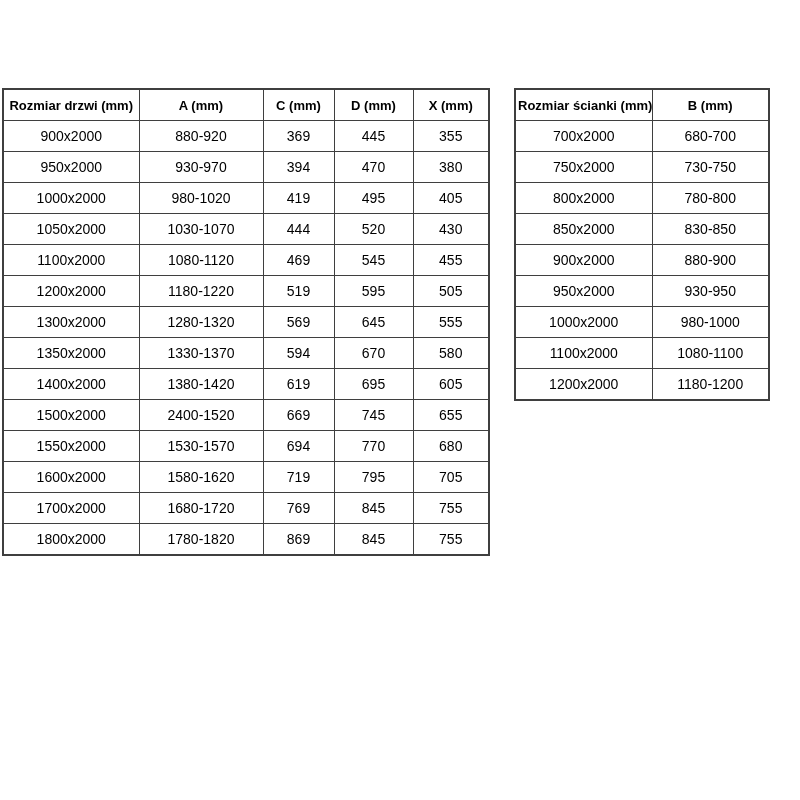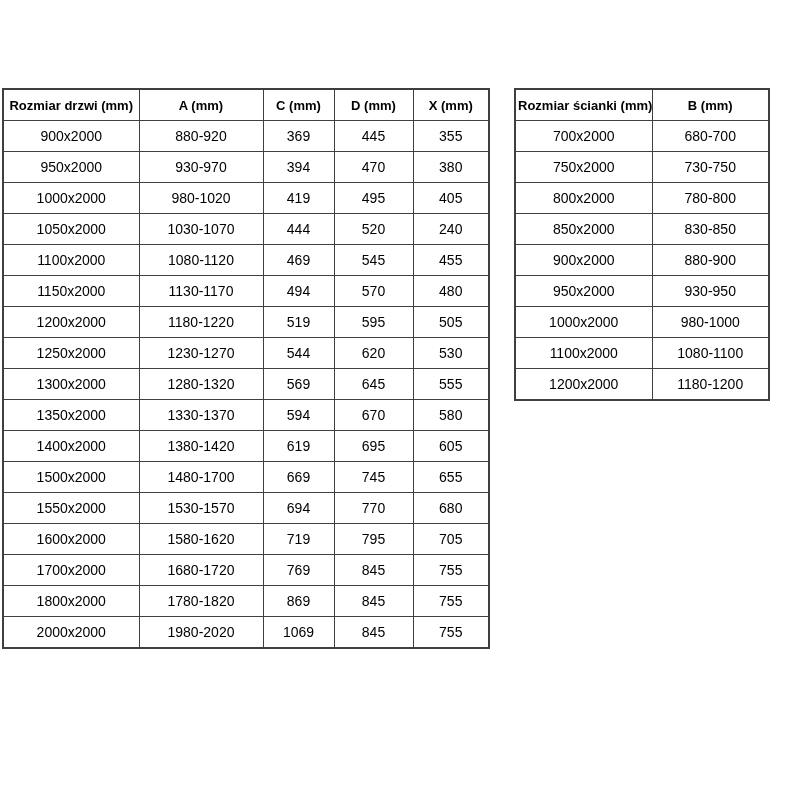--- a/index.html
+++ b/index.html
@@ -110,51 +110,37 @@
           <td>980-1020</td>
           <td>419</td>
           <td>495</td>
           <td>405</td>
         </tr>
         <tr>
           <td>1050x2000</td>
           <td>1030-1070</td>
           <td>444</td>
           <td>520</td>
-          <td>240</td>
+          <td>430</td>
         </tr>
         <tr>
           <td>1100x2000</td>
           <td>1080-1120</td>
           <td>469</td>
           <td>545</td>
           <td>455</td>
         </tr>
         <tr>
-          <td>1150x2000</td>
-          <td>1130-1170</td>
-          <td>494</td>
-          <td>570</td>
-          <td>480</td>
-        </tr>
-        <tr>
           <td>1200x2000</td>
           <td>1180-1220</td>
           <td>519</td>
           <td>595</td>
           <td>505</td>
         </tr>
         <tr>
-          <td>1250x2000</td>
-          <td>1230-1270</td>
-          <td>544</td>
-          <td>620</td>
-          <td>530</td>
-        </tr>
-        <tr>
           <td>1300x2000</td>
           <td>1280-1320</td>
           <td>569</td>
           <td>645</td>
           <td>555</td>
         </tr>
         <tr>
           <td>1350x2000</td>
           <td>1330-1370</td>
           <td>594</td>
@@ -163,21 +149,21 @@
         </tr>
         <tr>
           <td>1400x2000</td>
           <td>1380-1420</td>
           <td>619</td>
           <td>695</td>
           <td>605</td>
         </tr>
         <tr>
           <td>1500x2000</td>
-          <td>1480-1700</td>
+          <td>2400-1520</td>
           <td>669</td>
           <td>745</td>
           <td>655</td>
         </tr>
         <tr>
           <td>1550x2000</td>
           <td>1530-1570</td>
           <td>694</td>
           <td>770</td>
           <td>680</td>
@@ -193,27 +179,20 @@
           <td>1700x2000</td>
           <td>1680-1720</td>
           <td>769</td>
           <td>845</td>
           <td>755</td>
         </tr>
         <tr>
           <td>1800x2000</td>
           <td>1780-1820</td>
           <td>869</td>
-          <td>845</td>
-          <td>755</td>
-        </tr>
-        <tr>
-          <td>2000x2000</td>
-          <td>1980-2020</td>
-          <td>1069</td>
           <td>845</td>
           <td>755</td>
         </tr>
       </tbody>
   </table>
 
   <table class="spec" id="walls-table">
     <colgroup>
       <col class="c1">
         <col class="c2">

